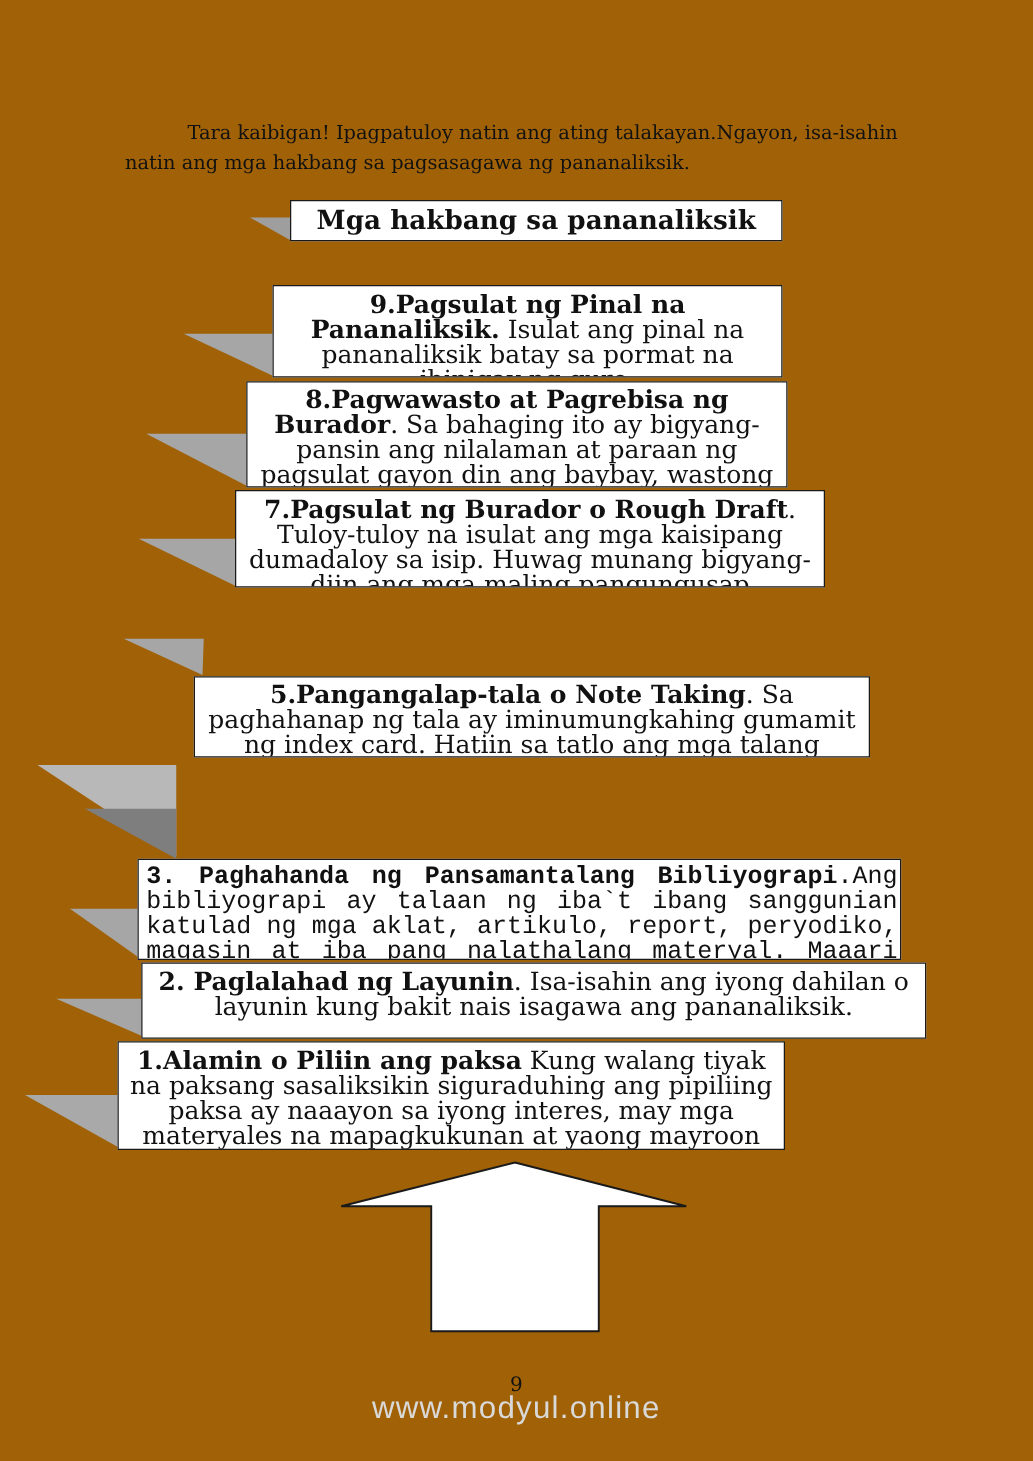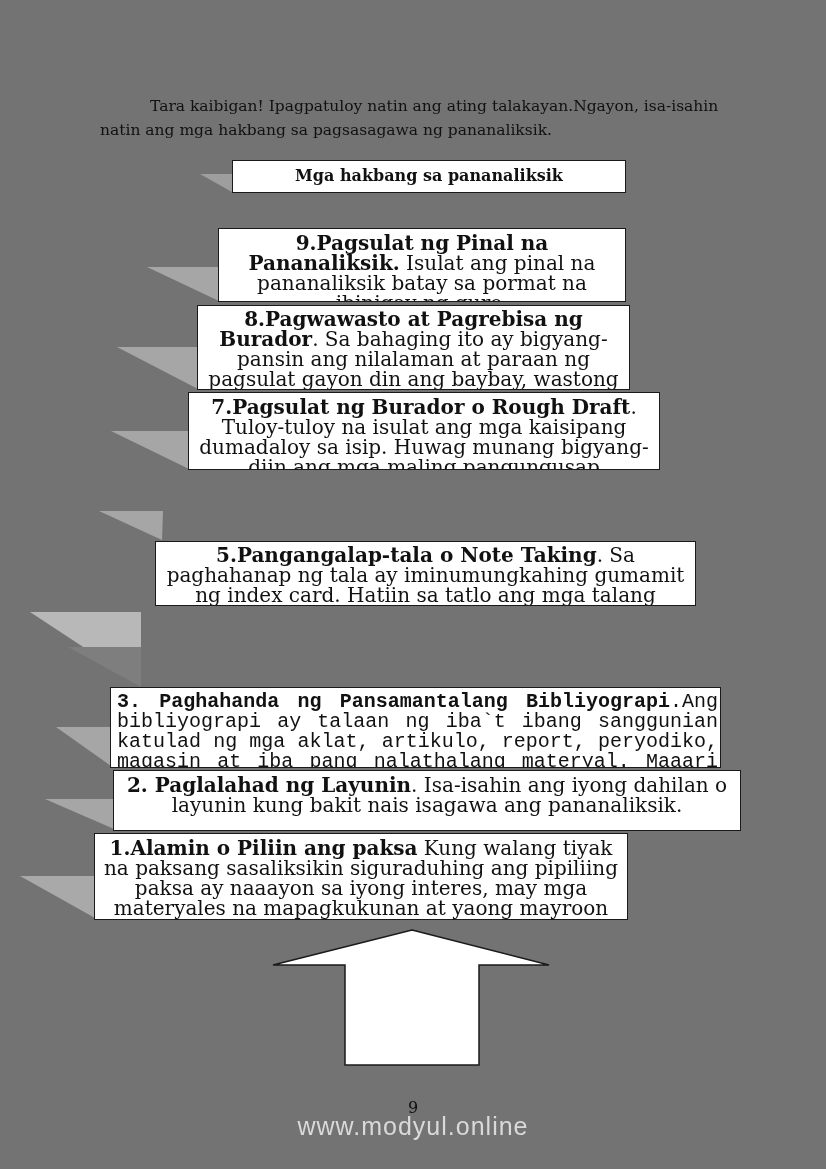--- a/index.html
+++ b/index.html
@@ -1,20 +1,20 @@
 <!DOCTYPE html>
 <html><head>
 <meta charset="utf-8">
 <style>
   html,body{margin:0;padding:0;}
   body{background:#888;}
   .page{
     position:relative;
     width:826px;height:1169px;
-    background:#737373;
+    background:#a16207;
     margin:0 auto;
     overflow:hidden;
     font-family:"DejaVu Serif", serif;
     color:#111;
   }
   .intro{
     position:absolute;
     left:100px;top:94px;width:636px;
     font-size:15.5px;line-height:24px;
     text-indent:50px;
@@ -31,21 +31,21 @@
     box-sizing:border-box;
     font-size:20px;line-height:20px;
     text-align:center;
     padding:4px 8px;
     overflow:hidden;
     z-index:2;
   }
   .box .b{font-weight:bold;}
   .title-box{
     font-weight:bold;
-    font-size:16px;
+    font-size:21px;
     padding-top:5px;
   }
   .left-align{text-align:justify;text-align-last:left;padding-left:6px;padding-right:2px;font-family:Liberation Mono, monospace;}
   .arrow-label{
     position:absolute;
     left:345px;top:948px;width:134px;
     z-index:3;
     font-weight:bold;font-size:16.5px;line-height:21px;
     text-align:center;
   }

